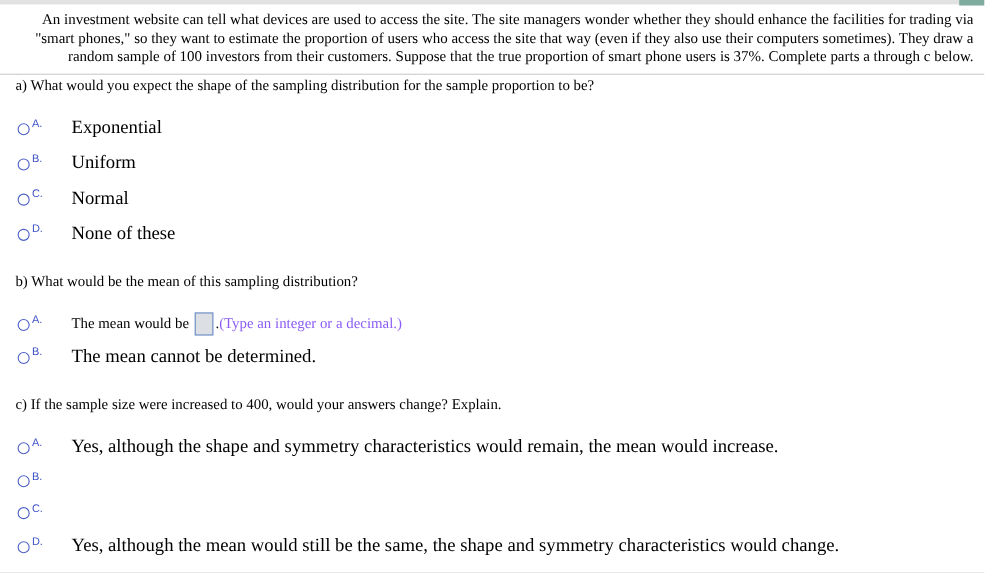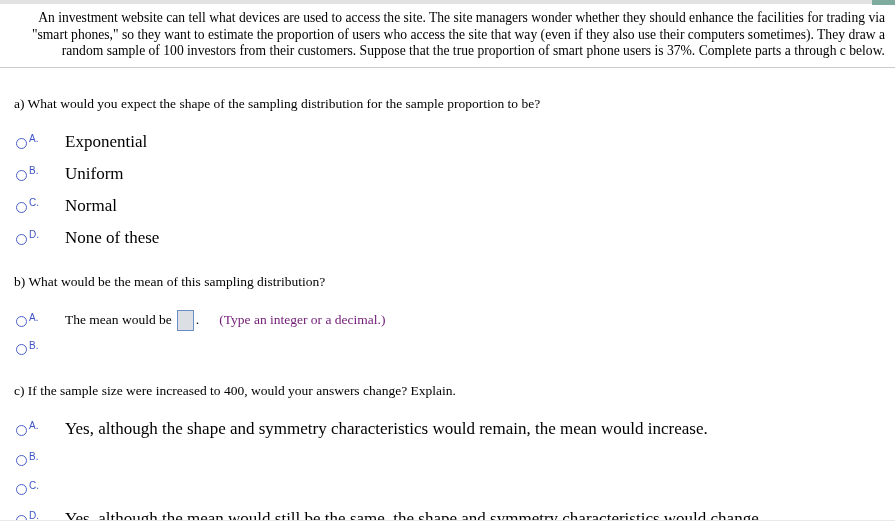--- a/index.html
+++ b/index.html
@@ -27,21 +27,21 @@
     background: #7fab9f;
   }
   .problem-statement {
     padding: 6px 10px 7px 14px;
     font-size: 13.6px;
     line-height: 16.6px;
     border-bottom: 1px solid #cbcbcb;
     text-align: right;
   }
   .part { margin-top: 26px; }
-  .part-first { margin-top: 28px; }
+  .part-first { margin-top: 2px; }
   .question {
     margin-left: 14px;
     font-size: 13.5px;
   }
   .options { margin-top: 20px; }
   .option {
     display: flex;
     align-items: center;
     margin: 0 0 12px 16px;
     min-height: 17px;
@@ -82,22 +82,22 @@
     width: 17px;
     height: 21px;
     background: #dcdfe3;
     border: 1px solid #6b8cc7;
     margin: 0 2px 0 5px;
     font-size: 12px;
     text-align: center;
     font-family: "Liberation Serif", serif;
   }
   .hint {
-    color: #701a75;
-    margin-left: 20px;
+    color: #8b5cf6;
+    margin-left: 0;
   }
   .row-tall { margin-bottom: 9px; }
 </style>
 </head>
 <body>
 
 <div class="top-strip"></div>
 <div class="corner-accent"></div>
 
 <div class="problem-statement">An investment website can tell what devices are used to access the site. The site managers wonder whether they should enhance the facilities for trading via "smart phones," so they want to estimate the proportion of users who access the site that way (even if they also use their computers sometimes). They draw a random sample of 100 investors from their customers. Suppose that the true proportion of smart phone users is 37%. Complete parts a through c below.</div>
@@ -137,20 +137,21 @@
       <span class="opt-inline">
         <span>The mean would be</span>
         <input class="answer-box" value="" style="">
         <span>.</span>
         <span class="hint">(Type an integer or a decimal.)</span>
       </span>
     </div>
     <div class="option">
       <span class="radio"></span>
       <span class="letter">B.</span>
+      <span class="opt-text">The mean cannot be determined.</span>
     </div>
   </div>
 </div>
 
 <div class="part">
   <div class="question">c) If the sample size were increased to 400, would your answers change? Explain.</div>
   <div class="options">
     <div class="option">
       <span class="radio"></span>
       <span class="letter">A.</span>

